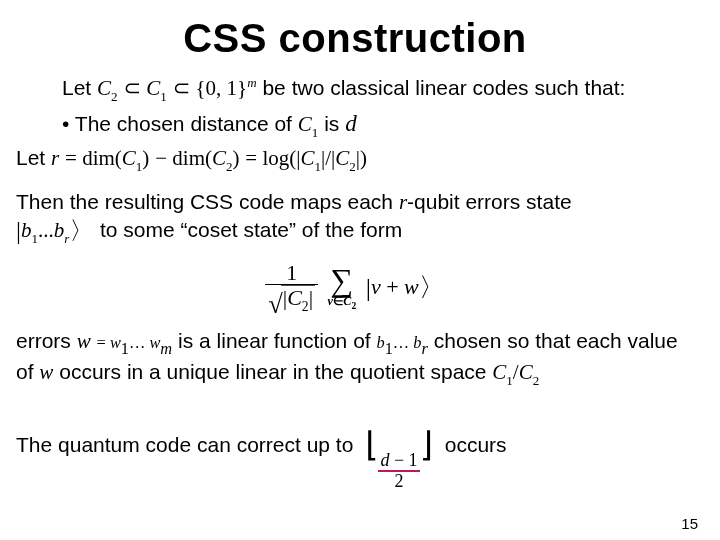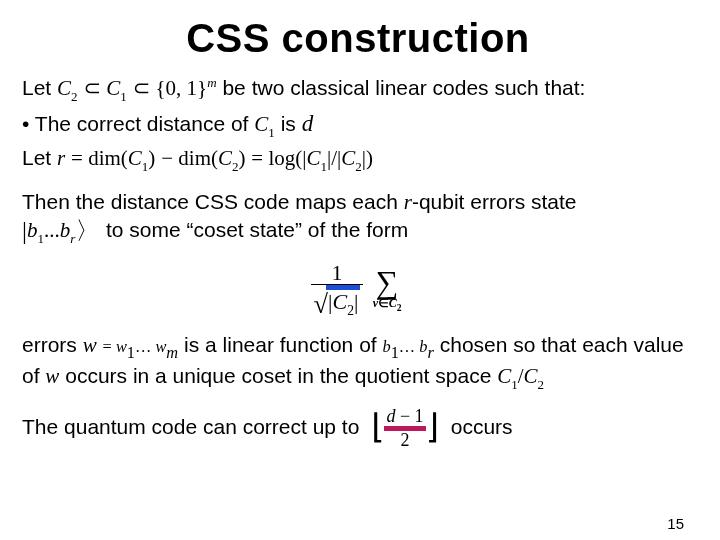--- a/index.html
+++ b/index.html
@@ -10,35 +10,35 @@
     background: #fff;
     font-family: Arial, Helvetica, sans-serif;
     color: #000;
     overflow: hidden;
   }
   .slide {
     position: relative;
     width: 720px;
     height: 540px;
     box-sizing: border-box;
-    padding: 12px 26px 0 22px;
+    padding: 12px 26px 0 16px;
   }
   .title {
     font-size: 40px;
     font-weight: bold;
     text-align: center;
     margin: 4px 0 14px 0;
     letter-spacing: 0.5px;
   }
   .body {
     font-size: 21px;
     line-height: 1.28;
   }
   .para { margin: 0 0 14px 0; }
-  .para.tight { margin-bottom: 4px; }
+  .para.tight { margin-bottom: 4px; margin-left: 46px; }
   .bullet { padding-left: 0; }
   .tnr { font-family: "Times New Roman", Times, serif; }
   .sym { font-family: "Times New Roman", Times, serif; }
   .ital { font-style: italic; }
   .sub { font-size: 0.62em; vertical-align: sub; position: relative; top: 0.05em; }
   .sup { font-size: 0.62em; vertical-align: super; }
   .perp { font-size: 0.82em; vertical-align: super; position: relative; top: -0.05em; }
   .formula-row {
     text-align: center;
     margin: 6px 0 14px 0;
@@ -64,21 +64,21 @@
     display: inline-flex;
     align-items: stretch;
   }
   .sqrt-sym {
     font-size: 1.2em;
     line-height: 1;
     position: relative;
     top: 0.22em;
   }
   .sqrt-body {
-    border-top: 5px solid #1d4ed8;
+    border-top: 1px solid #1d4ed8;
     padding: 0 2px;
     margin-left: -2px;
   }
   .bigsum {
     display: inline-block;
     vertical-align: middle;
     text-align: center;
     position: relative;
     margin: 0 4px;
   }
@@ -106,33 +106,33 @@
     margin: 0 6px;
   }
   .floorfrac .num, .floorfrac .den {
     display: block;
     text-align: center;
     font-family: "Times New Roman", Times, serif;
     font-size: 18px;
     line-height: 1.05;
     padding: 0 2px;
   }
-  .floorfrac .num { border-bottom: 5px solid #be185d; }
+  .floorfrac .num { border-bottom: 2px solid #be185d; margin-top: 48px; }
   .floor-l, .floor-r {
     display: inline-block;
     font-family: "Times New Roman", Times, serif;
     font-size: 34px;
     line-height: 0.8;
     vertical-align: middle;
     position: relative;
     top: -2px;
   }
   .pagenum {
     position: absolute;
-    right: 36px;
+    right: 22px;
     bottom: 8px;
     font-size: 15px;
     margin-top: 8px;
   }
   .small { font-size: 0.78em; }
 </style>
 </head>
 <body>
 
 <div class="slide">
@@ -145,40 +145,40 @@
       <span>Let </span>
       <span class="tnr ital">C</span><span class="tnr sub">2</span>
       <span class="sym"> ⊂ </span>
       <span class="tnr ital">C</span><span class="tnr sub">1</span>
       <span class="sym"> ⊂ </span>
       <span class="tnr">{</span><span class="tnr">0</span><span class="tnr">, </span><span class="tnr">1</span><span class="tnr">}</span><span class="tnr ital sup">m</span>
       <span> be two classical linear codes such that:</span>
     </div>
 
     <div class="para tight bullet">
-      <span>• The correct distance of </span>
+      <span>• The chosen distance of </span>
       <span class="tnr ital">C</span><span class="tnr sub">1</span>
       <span> is </span>
       <span class="tnr ital" style="font-size:1.1em">d</span>
     </div>
 
 
     <div class="para">
       <span>Let  </span>
       <span class="tnr ital">r</span>
       <span class="tnr"> = </span>
       <span class="tnr">dim(</span><span class="tnr ital">C</span><span class="tnr sub">1</span><span class="tnr">)</span>
       <span class="tnr"> − </span>
       <span class="tnr">dim(</span><span class="tnr ital">C</span><span class="tnr sub">2</span><span class="tnr">)</span>
       <span class="tnr"> = </span>
       <span class="tnr"> log(|</span><span class="tnr ital">C</span><span class="tnr sub">1</span><span class="tnr">|/|</span><span class="tnr ital">C</span><span class="tnr sub">2</span><span class="tnr">|)</span>
     </div>
 
     <div class="para">
-      <span>Then the distance CSS code maps each </span><span class="tnr ital">r</span><span>-qubit errors state </span><br>
+      <span>Then the resulting CSS code maps each </span><span class="tnr ital">r</span><span>-qubit errors state </span><br>
       <span class="tnr ket-l">|</span><span class="tnr ital">b</span><span class="tnr sub">1</span><span class="tnr">...</span><span class="tnr ital">b</span><span class="tnr ital sub">r</span><span class="tnr ket-r">〉</span>
       <span> to some “coset state” of the form</span>
     </div>
 
     <div class="formula-row">
       <span class="formula">
         <span class="frac">
           <span class="num">1</span>
           <span class="den">
             <span class="sqrt">
@@ -188,30 +188,33 @@
               </span>
             </span>
           </span>
         </span>
         <span class="bigsum">
           <span class="sigma">∑</span>
           <span class="lim">
             <span class="ital">v</span><span>∈</span><span class="ital">C</span><span class="sub" style="font-size:0.8em">2</span>
           </span>
         </span>
+        <span style="vertical-align:middle">
+          <span class="ket-l">|</span><span class="ital">v</span><span> + </span><span class="ital">w</span><span class="ket-r">〉</span>
+        </span>
       </span>
     </div>
 
     <div class="para">
       <span>errors </span>
       <span class="tnr ital">w</span>
       <span class="tnr small"> = </span><span class="tnr ital small">w</span><span class="tnr sub small">1</span><span class="tnr small">… </span><span class="tnr ital small">w</span><span class="tnr ital sub small">m</span>
       <span> is a linear function of </span>
       <span class="tnr ital small">b</span><span class="tnr sub small">1</span><span class="tnr small">… </span><span class="tnr ital small">b</span><span class="tnr ital sub small">r</span>
-      <span> chosen so that each value of </span><span class="tnr ital">w</span><span> occurs in a unique coset in the quotient space </span><span class="tnr ital">C</span><span class="tnr sub">1</span><span class="tnr">/</span><span class="tnr ital">C</span><span class="tnr sub">2</span>
+      <span> chosen so that each value of </span><span class="tnr ital">w</span><span> occurs in a unique linear in the quotient space </span><span class="tnr ital">C</span><span class="tnr sub">1</span><span class="tnr">/</span><span class="tnr ital">C</span><span class="tnr sub">2</span>
     </div>
 
     <div class="para lastline">
       <span>The quantum code can correct up to </span>
       <span class="floorbox">
         <span class="floor-l">⌊</span><span class="floorfrac" style="display:inline-block;vertical-align:middle">
           <span class="num"><span class="ital">d</span><span> − 1</span></span>
           <span class="den">2</span>
         </span><span class="floor-r">⌋</span>
       </span>

